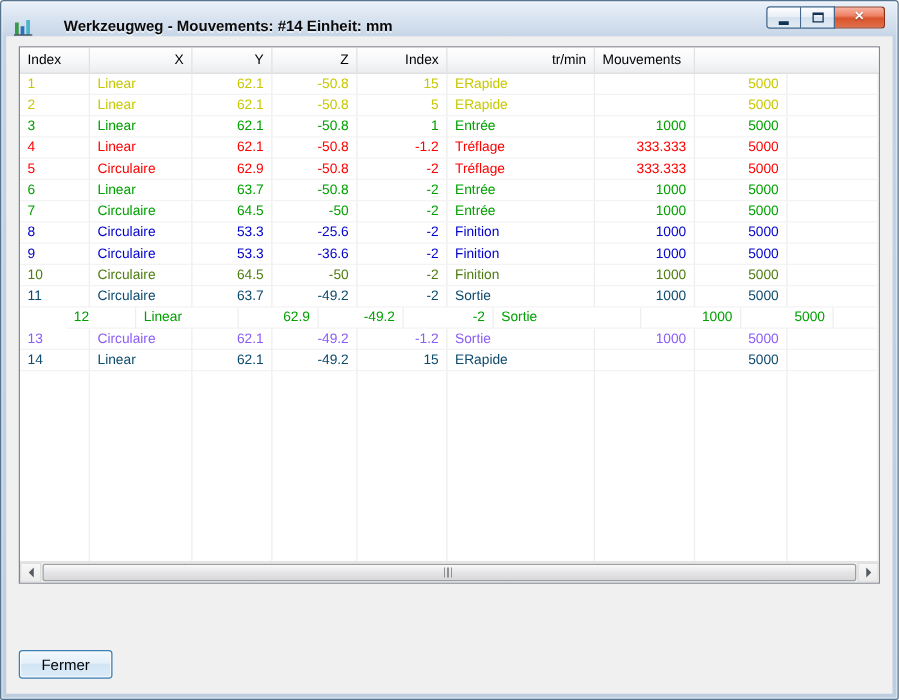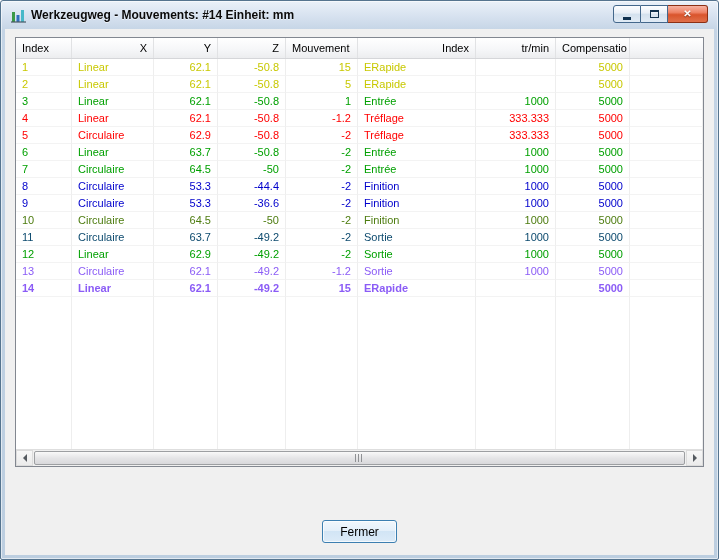--- a/index.html
+++ b/index.html
@@ -11,21 +11,21 @@
     border:1px solid #55748f;
     border-radius:3px 3px 2px 2px;
     background:linear-gradient(180deg,#eaf1f9 0px,#d6e1ef 16px,#c4d4e5 30px,#bccee0 100%);
     box-shadow:inset 0 0 0 1px rgba(255,255,255,.55);
     display:flex; flex-direction:column;
     padding:0 4px 4px;
     position:relative;
   }
 
   
-  .titlebar{ height:28px; display:flex; align-items:center; padding:0 2px; position:relative; flex:0 0 auto; }
+  .titlebar{ height:28px; display:flex; padding:13px 2px; position:relative; flex:0 0 auto;gap:20px; }
   .app-icon{ display:inline-flex; margin:0 5px 0 4px; }
   .title{ font-size:12px; font-weight:700; color:#0a0a0a; white-space:nowrap; text-shadow:0 1px 0 rgba(255,255,255,.6); }
   .caption-buttons{ position:absolute; right:6px; top:4px; display:flex; }
   .cap-btn{ height:18px; border:1px solid #44688c; display:flex; align-items:center; justify-content:center; cursor:default; }
   .cap-btn.min{ width:28px; border-radius:3px 0 0 3px;
     background:linear-gradient(#fdfeff,#e9eff7 45%,#d4e1ee 50%,#e1ebf5); }
   .cap-btn.max{ width:27px; border-left:none;
     background:linear-gradient(#fdfeff,#e9eff7 45%,#d4e1ee 50%,#e1ebf5); }
   .cap-btn.close{ width:40px; border-left:none; border-radius:0 3px 3px 0; border-color:#8c3014;
     background:linear-gradient(#f7b3a2 0%,#ee8265 40%,#d9542c 55%,#e0704a 100%); }
@@ -63,21 +63,21 @@
   .arr-left{ width:0; height:0; border:4px solid transparent; border-right-color:#555a60; margin-left:-4px; }
   .arr-right{ width:0; height:0; border:4px solid transparent; border-left-color:#555a60; margin-right:-4px; }
   .sb-track{ flex:1 1 auto; position:relative; }
   .sb-thumb{ position:absolute; left:1px; right:1px; top:1px; bottom:1px;
     background:linear-gradient(#f9f9f9,#e5e5e7 50%,#d8d8db);
     border:1px solid #9d9fa2; border-radius:2px;
     display:flex; align-items:center; justify-content:center; }
   .grip{ width:9px; height:8px; background:repeating-linear-gradient(90deg,#8f9194 0 1px,transparent 1px 3px); }
 
   
-  .footer{ margin-top:auto; display:flex; justify-content:center; flex:0 0 auto; }
+  .footer{ margin-top:auto; display:flex; justify-content:flex-start; flex:0 0 auto; }
   .btn{
     min-width:75px; height:23px; font-size:12px; font-family:inherit; color:#000;
     border:1px solid #3c7fb1; border-radius:3px;
     background:linear-gradient(#f1f7fc 0%,#e5f0fa 45%,#d2e5f5 50%,#dcebf8 100%);
     box-shadow:inset 0 0 0 1px rgba(255,255,255,.7);
   }
 </style>
 </head>
 <body>
 
@@ -107,24 +107,23 @@
   </div>
 
   <div class="client">
 
     <div class="tablewrap">
       <div class="thead">
         <div class="hcell">Index</div>
         <div class="hcell num">X</div>
         <div class="hcell num">Y</div>
         <div class="hcell num">Z</div>
-        <div class="hcell">Mouvement</div>
         <div class="hcell num">Index</div>
         <div class="hcell num">tr/min</div>
-        <div class="hcell">Compensatio</div>
+        <div class="hcell">Mouvements</div>
       </div>
 
       <div class="tbody">
 
         <div class="trow" style="color: rgb(200, 200, 0);">
             <div class="cell">1</div>
             <div class="cell">Linear</div>
             <div class="cell num">62.1</div>
             <div class="cell num">-50.8</div>
             <div class="cell num">15</div>
@@ -196,21 +195,21 @@
             <div class="cell num">-2</div>
             <div class="cell">Entrée</div>
             <div class="cell num">1000</div>
             <div class="cell num">5000</div>
             <div class="cell"></div>
           </div>
           <div class="trow" style="color: rgb(0, 0, 204);">
             <div class="cell">8</div>
             <div class="cell">Circulaire</div>
             <div class="cell num">53.3</div>
-            <div class="cell num">-44.4</div>
+            <div class="cell num">-25.6</div>
             <div class="cell num">-2</div>
             <div class="cell">Finition</div>
             <div class="cell num">1000</div>
             <div class="cell num">5000</div>
             <div class="cell"></div>
           </div>
           <div class="trow" style="color: rgb(0, 0, 204);">
             <div class="cell">9</div>
             <div class="cell">Circulaire</div>
             <div class="cell num">53.3</div>
@@ -236,21 +235,21 @@
             <div class="cell">11</div>
             <div class="cell">Circulaire</div>
             <div class="cell num">63.7</div>
             <div class="cell num">-49.2</div>
             <div class="cell num">-2</div>
             <div class="cell">Sortie</div>
             <div class="cell num">1000</div>
             <div class="cell num">5000</div>
             <div class="cell"></div>
           </div>
-          <div class="trow" style="color: rgb(0, 160, 0);">
+          <div class="trow" style="color: rgb(0, 160, 0); padding-left: 37px;">
             <div class="cell">12</div>
             <div class="cell">Linear</div>
             <div class="cell num">62.9</div>
             <div class="cell num">-49.2</div>
             <div class="cell num">-2</div>
             <div class="cell">Sortie</div>
             <div class="cell num">1000</div>
             <div class="cell num">5000</div>
             <div class="cell"></div>
           </div>
@@ -258,21 +257,21 @@
             <div class="cell">13</div>
             <div class="cell">Circulaire</div>
             <div class="cell num">62.1</div>
             <div class="cell num">-49.2</div>
             <div class="cell num">-1.2</div>
             <div class="cell">Sortie</div>
             <div class="cell num">1000</div>
             <div class="cell num">5000</div>
             <div class="cell"></div>
           </div>
-          <div class="trow" style="color: #8b5cf6; font-weight: bold;">
+          <div class="trow" style="color: #0c4a6e;">
             <div class="cell">14</div>
             <div class="cell">Linear</div>
             <div class="cell num">62.1</div>
             <div class="cell num">-49.2</div>
             <div class="cell num">15</div>
             <div class="cell">ERapide</div>
             <div class="cell num"></div>
             <div class="cell num">5000</div>
             <div class="cell"></div>
           </div>

